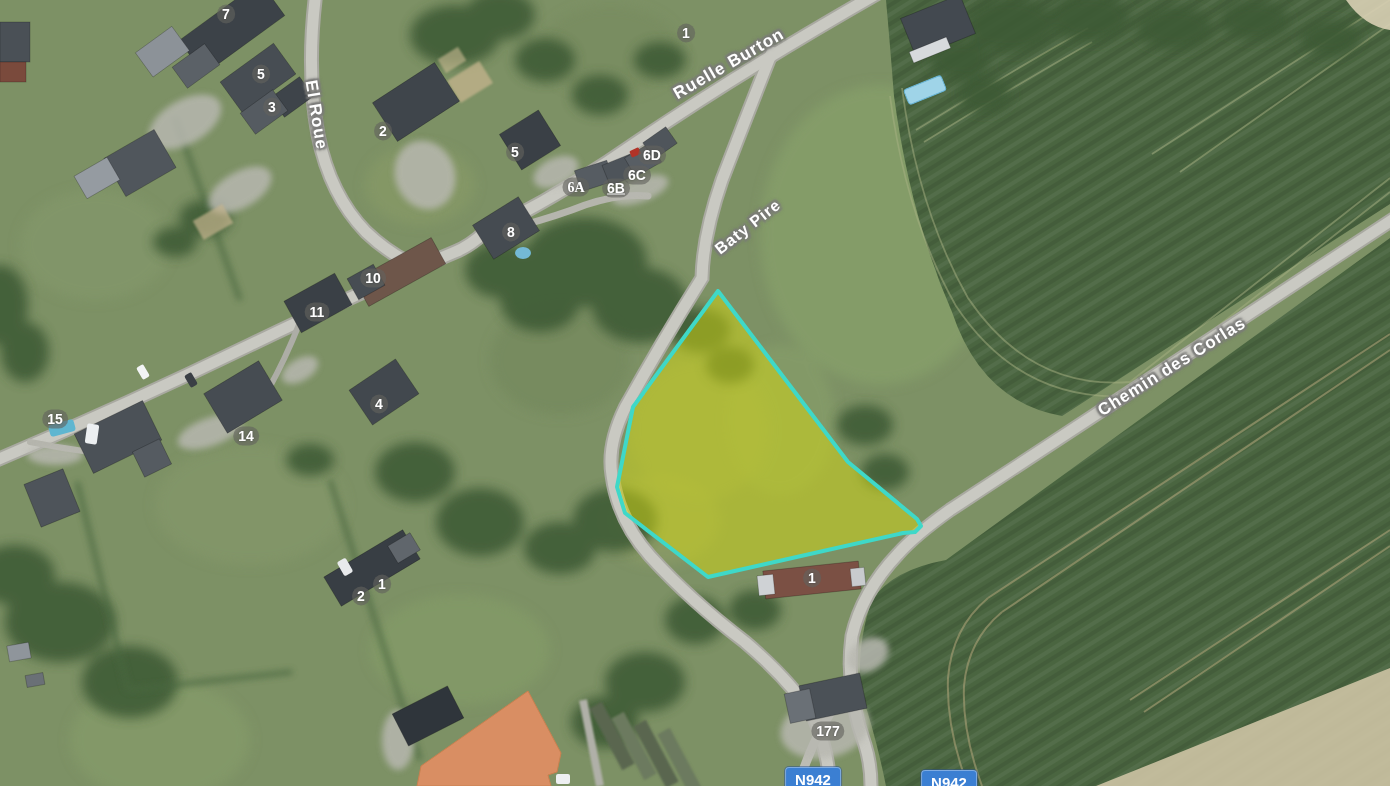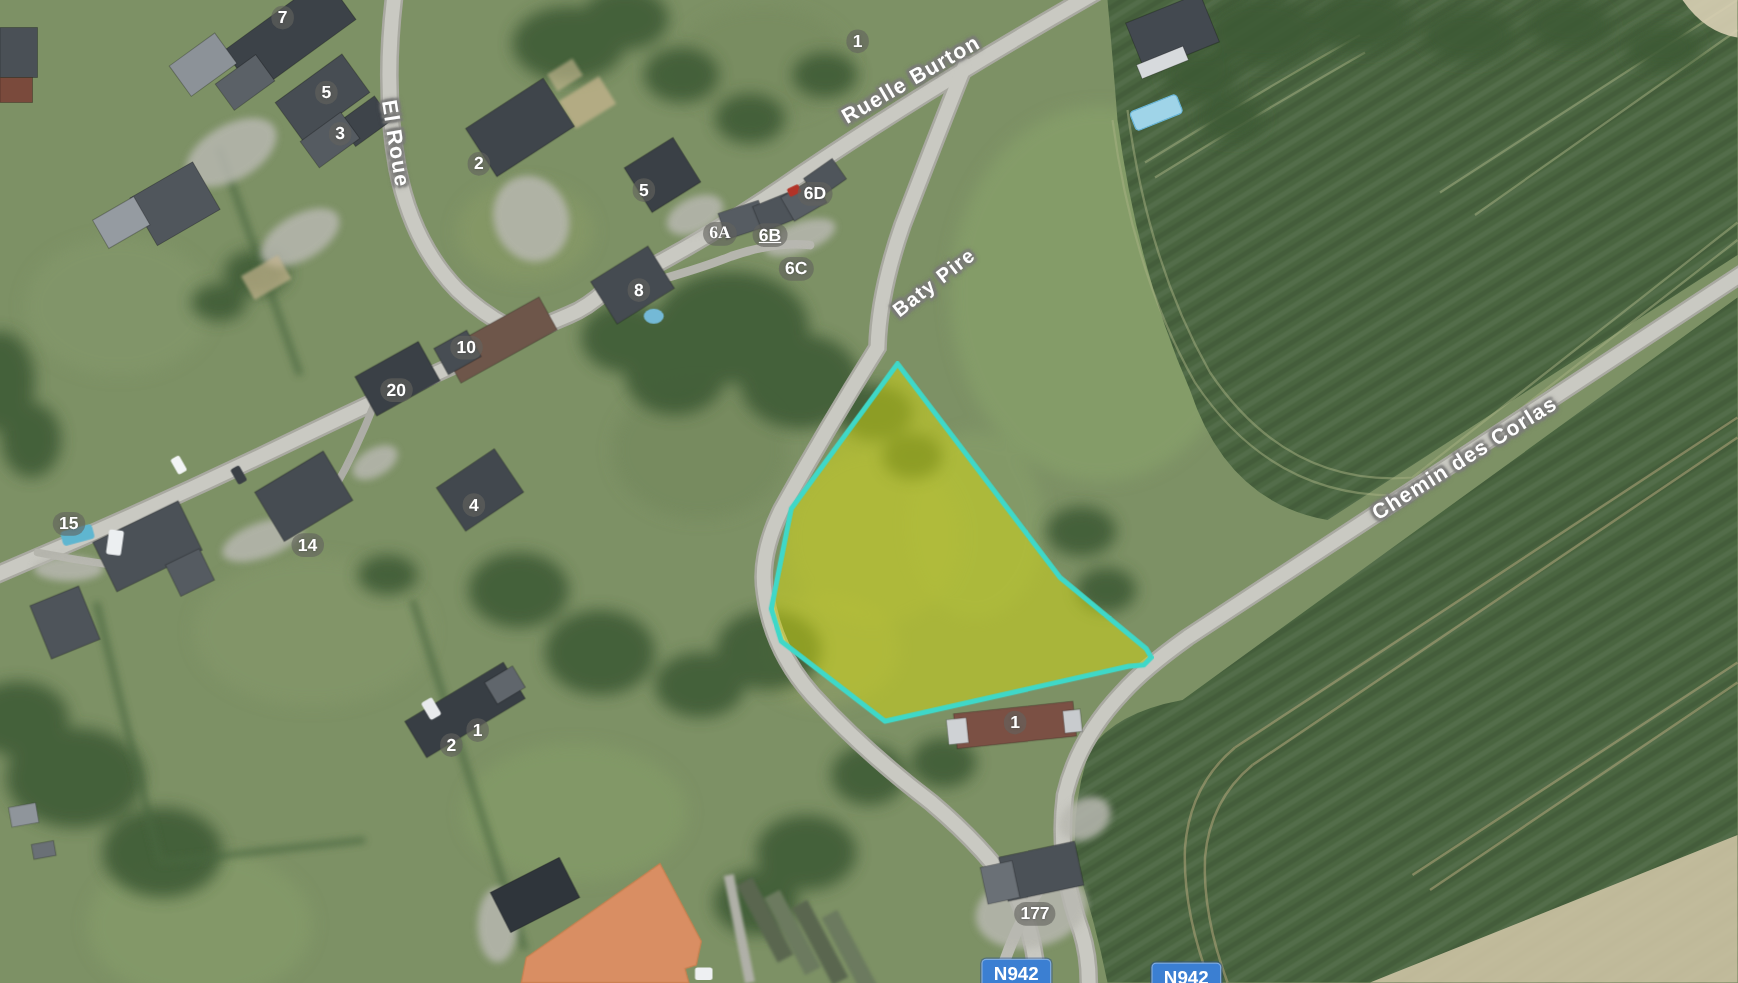--- a/index.html
+++ b/index.html
@@ -249,25 +249,25 @@
       <div class="street-label" style="left: 748px; top: 227px; font-size: 16px; transform: translate(-50%, -50%) rotate(-38deg);">Baty Pire</div>
       <div class="street-label" style="left: 1172px; top: 367px; font-size: 17px; transform: translate(-50%, -50%) rotate(-32deg);">Chemin des Corlas</div>
       <div class="num-label" style="left: 226px; top: 14px; transform: translate(-50%, -50%);">7</div>
       <div class="num-label" style="left: 261px; top: 74px; transform: translate(-50%, -50%);">5</div>
       <div class="num-label" style="left: 272px; top: 107px; transform: translate(-50%, -50%);">3</div>
       <div class="num-label" style="left: 383px; top: 131px; transform: translate(-50%, -50%);">2</div>
       <div class="num-label" style="left: 686px; top: 33px; transform: translate(-50%, -50%);">1</div>
       <div class="num-label" style="left: 515px; top: 152px; transform: translate(-50%, -50%);">5</div>
       <div class="num-label" style="left: 576px; top: 187px; transform: translate(-50%, -50%); font-family: Liberation Serif, serif;">6A</div>
       <div class="num-label" style="left: 616px; top: 188px; transform: translate(-50%, -50%); text-decoration: underline;">6B</div>
-      <div class="num-label" style="left: 637px; top: 175px; transform: translate(-50%, -50%); margin-top: 40px;">6C</div>
+      <div class="num-label" style="left: 637px; top: 175px; transform: translate(-50%, -50%);">6C</div>
       <div class="num-label" style="left: 652px; top: 155px; transform: translate(-50%, -50%);">6D</div>
       <div class="num-label" style="left: 511px; top: 232px; transform: translate(-50%, -50%);">8</div>
       <div class="num-label" style="left: 373px; top: 278px; transform: translate(-50%, -50%);">10</div>
-      <div class="num-label" style="left: 317px; top: 312px; transform: translate(-50%, -50%);">20</div>
+      <div class="num-label" style="left: 317px; top: 312px; transform: translate(-50%, -50%);">11</div>
       <div class="num-label" style="left: 246px; top: 399px; transform: translate(-50%, -50%); margin-top: 37px;">14</div>
       <div class="num-label" style="left: 55px; top: 419px; transform: translate(-50%, -50%);">15</div>
       <div class="num-label" style="left: 379px; top: 404px; transform: translate(-50%, -50%);">4</div>
       <div class="num-label" style="left: 382px; top: 584px; transform: translate(-50%, -50%);">1</div>
       <div class="num-label" style="left: 361px; top: 596px; transform: translate(-50%, -50%);">2</div>
       <div class="num-label" style="left: 812px; top: 578px; transform: translate(-50%, -50%);">1</div>
       <div class="num-label" style="left: 828px; top: 731px; transform: translate(-50%, -50%);">177</div>
       <div class="route-shield" style="left: 813px; top: 767px; transform: translate(-50%, 0px); background: rgb(59, 127, 210);">N942</div>
       <div class="route-shield" style="left: 949px; top: 770px; transform: translate(-50%, 0px); background: rgb(59, 127, 210);">N942</div>
     </div>

